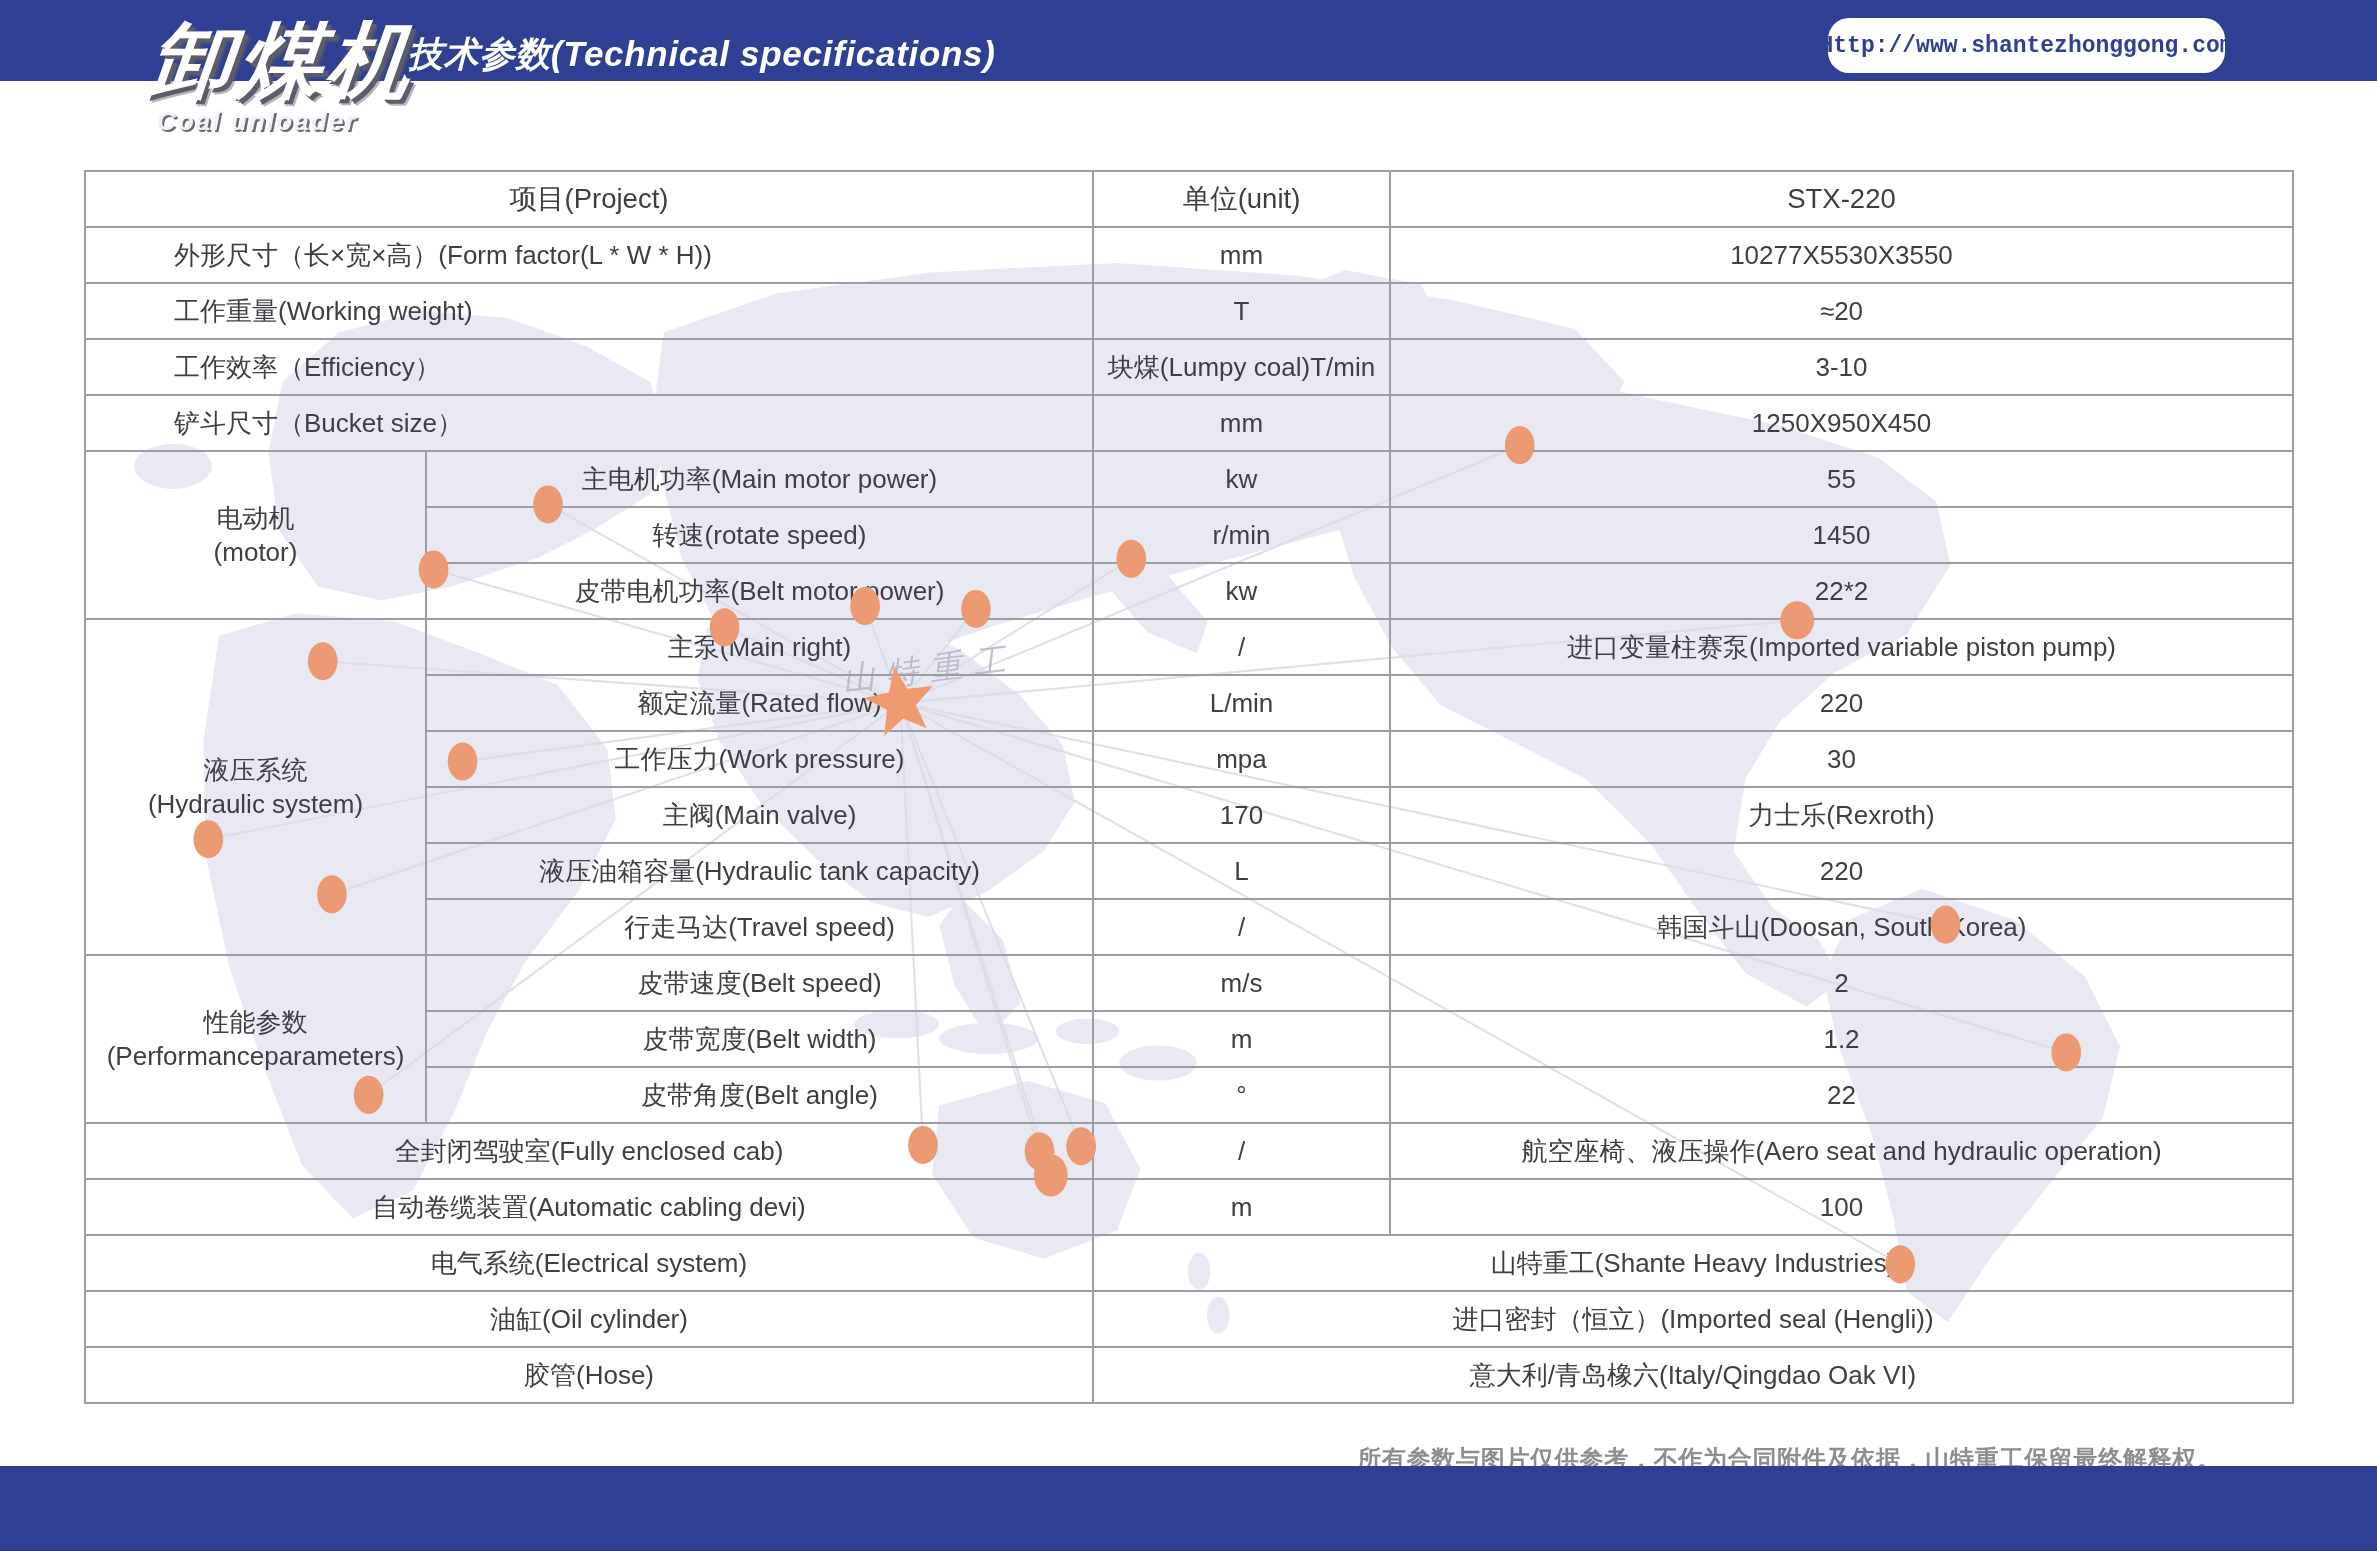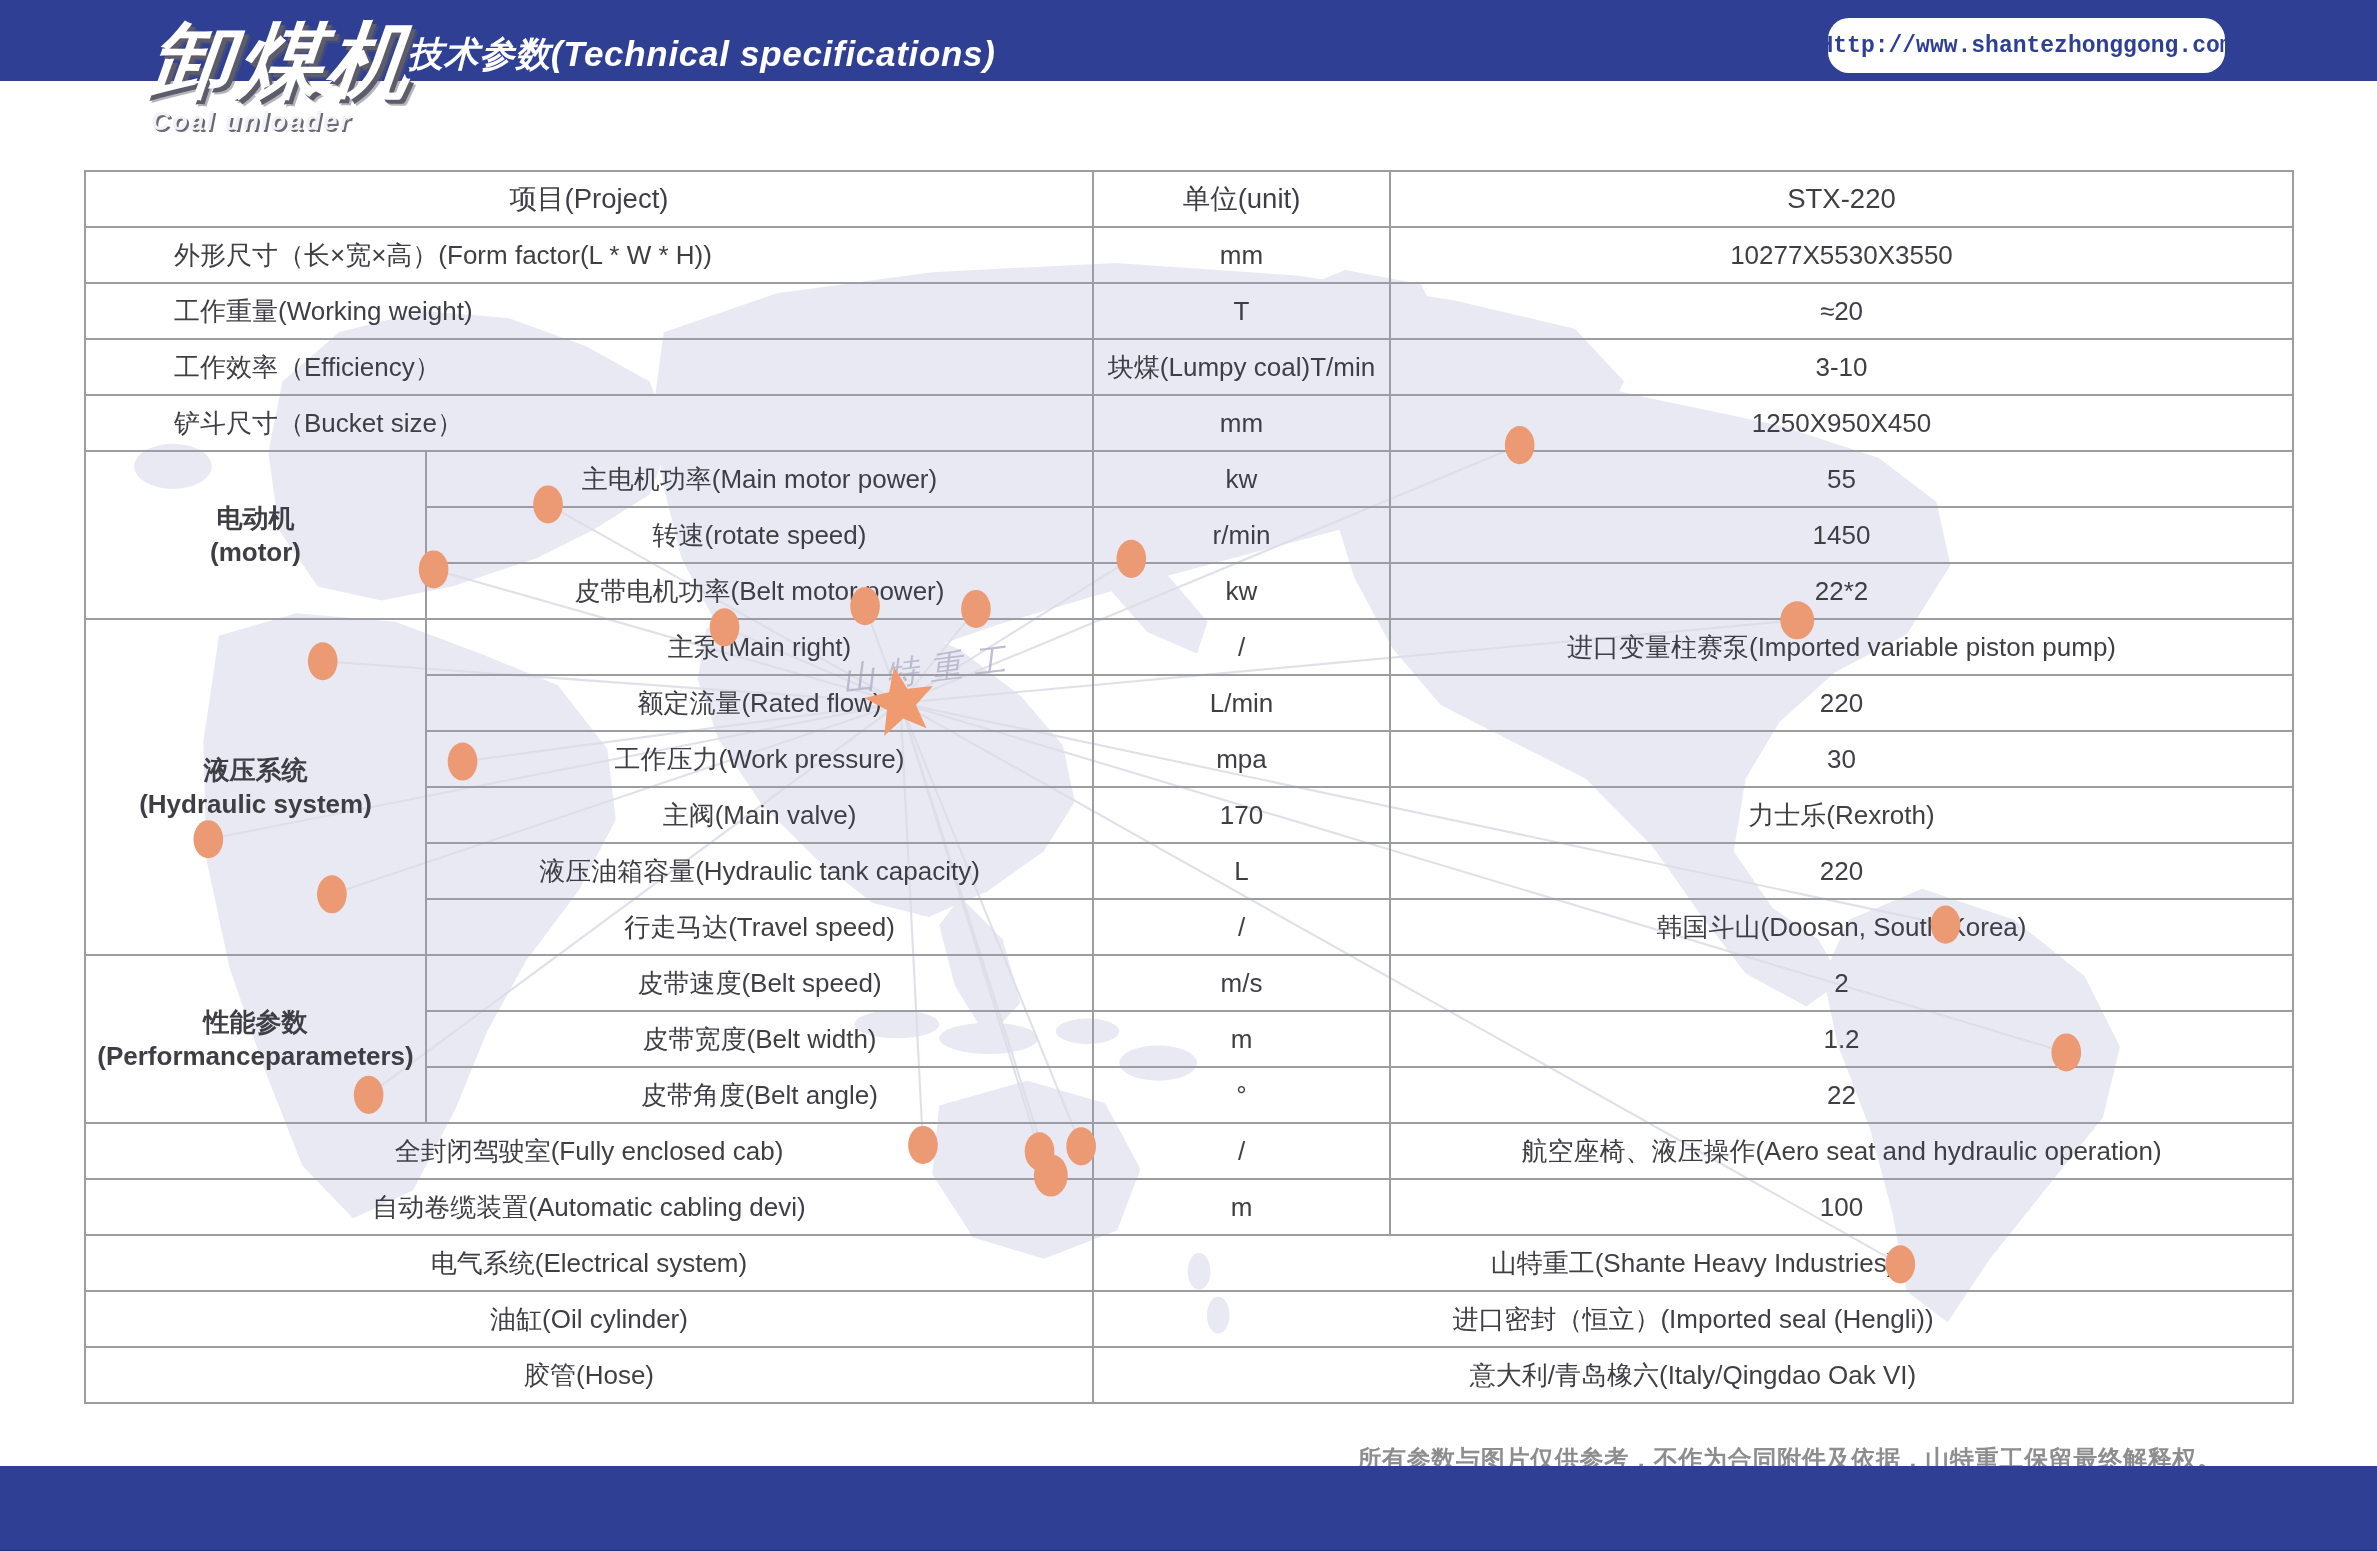--- a/index.html
+++ b/index.html
@@ -13,21 +13,21 @@
     background:#2e3f94;z-index:4;
   }
   .logo-block{position:absolute;left:150px;top:17px;z-index:5;}
   .logo-cn{
     font-size:83px;font-weight:900;font-style:italic;color:#ffffff;
     line-height:1.05;letter-spacing:5.7px;transform:skewX(-6deg);
     text-shadow:4.2px 4.2px 0 #5c5c6a, 6.4px 6.4px 0 rgba(92,92,106,.45);
     white-space:nowrap;
   }
   .logo-en{
-    margin-top:1.4px;margin-left:1px;
+    margin-top:1.4px;margin-left:7px;
     font-size:26px;font-weight:bold;font-style:italic;color:#f2f2f4;
     letter-spacing:2.1px;text-shadow:2.1px 2.1px 0 #6a6a78;white-space:nowrap;
   }
   .page-title{
     position:absolute;left:408px;top:31px;z-index:5;
     font-size:35px;font-weight:bold;font-style:italic;color:#ffffff;
     letter-spacing:0.7px;white-space:nowrap;
   }
   .url-pill{
     position:absolute;left:1828px;top:18.4px;width:397px;height:55px;z-index:5;
@@ -53,21 +53,21 @@
     border:2.8px solid #8e8e96;
   }
   table.spec td{
     border:2.1px solid #9c9ca3;height:54px;padding:0;
     font-size:26px;color:#3e3e44;text-align:center;vertical-align:middle;
     background:transparent;white-space:nowrap;overflow:hidden;
     font-family:"Liberation Sans",sans-serif;
   }
   table.spec td.thin{border-top:1.4px solid #bdbdc4;margin-top:31px;}
   table.spec td.left{text-align:left;padding-left:88px;}
-  table.spec td.cat{line-height:1.32;font-weight:bold;}
+  table.spec td.cat{line-height:1.32;}
   table.spec td.hdr{font-size:27.5px;}
   
   .disclaimer{
     position:absolute;left:1341px;top:1443px;width:897px;z-index:2;
     text-align:center;
   }
   .disclaimer .cn{
     font-size:24px;font-weight:bold;color:#8d8d90;letter-spacing:0.7px;white-space:nowrap;
   }
   .disclaimer .en{

